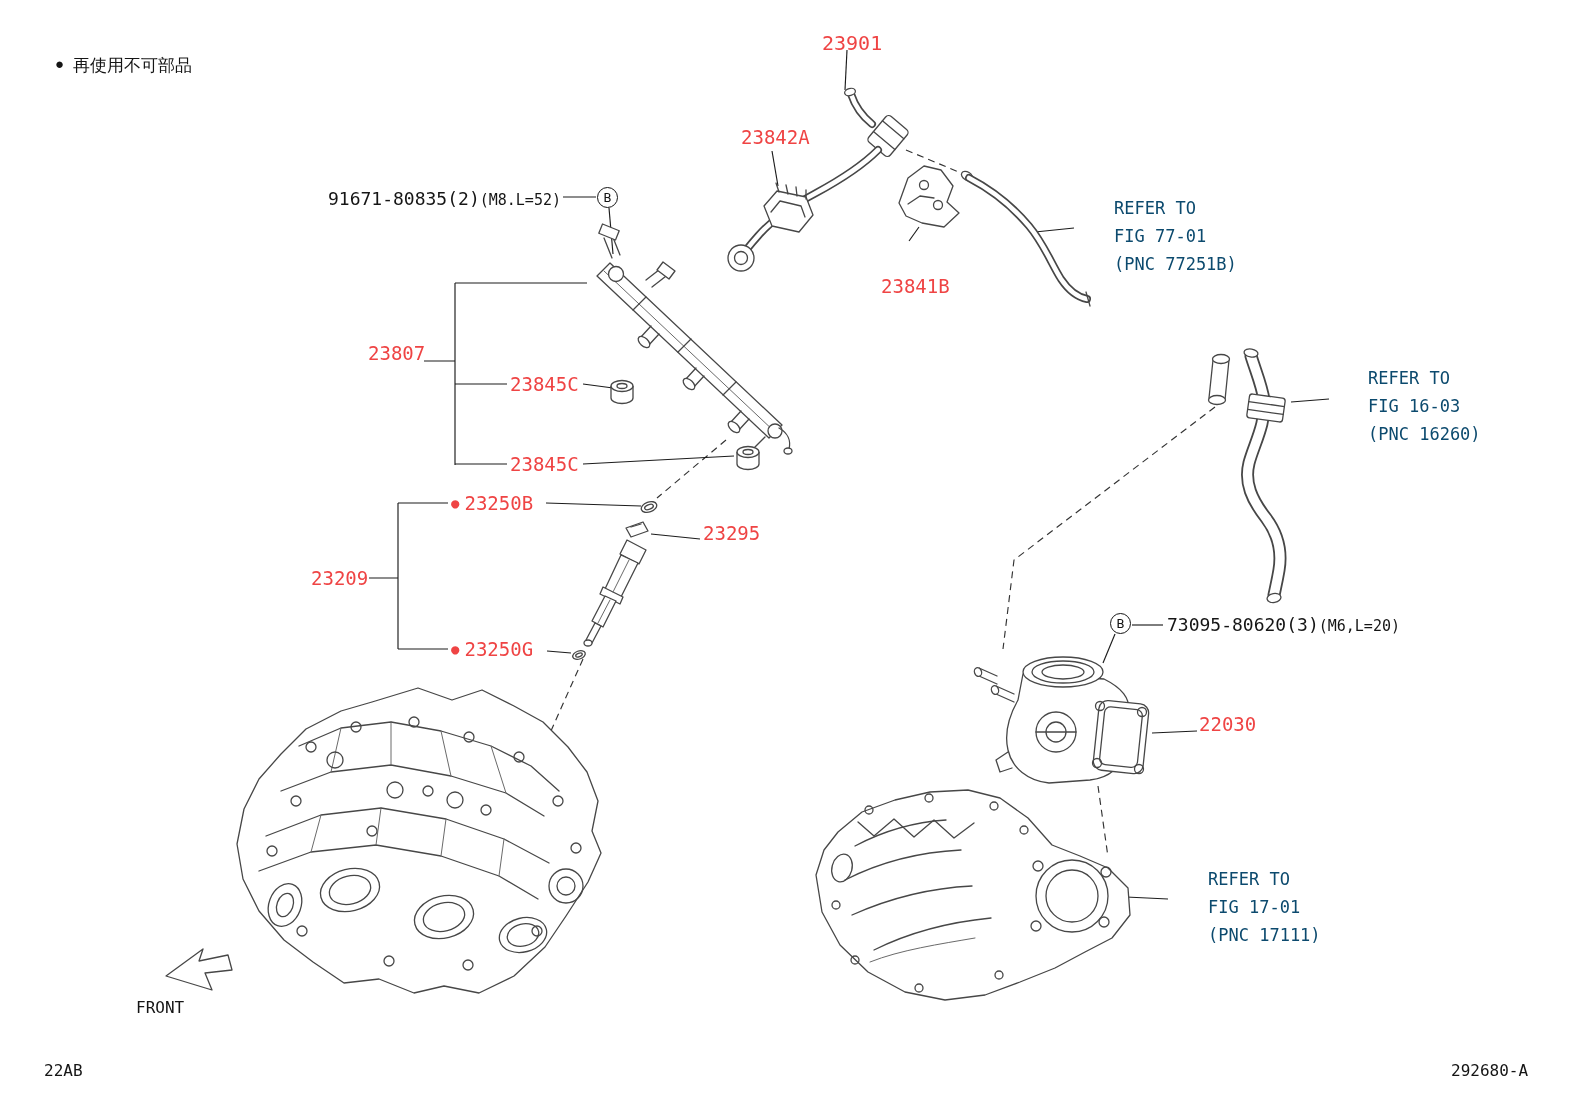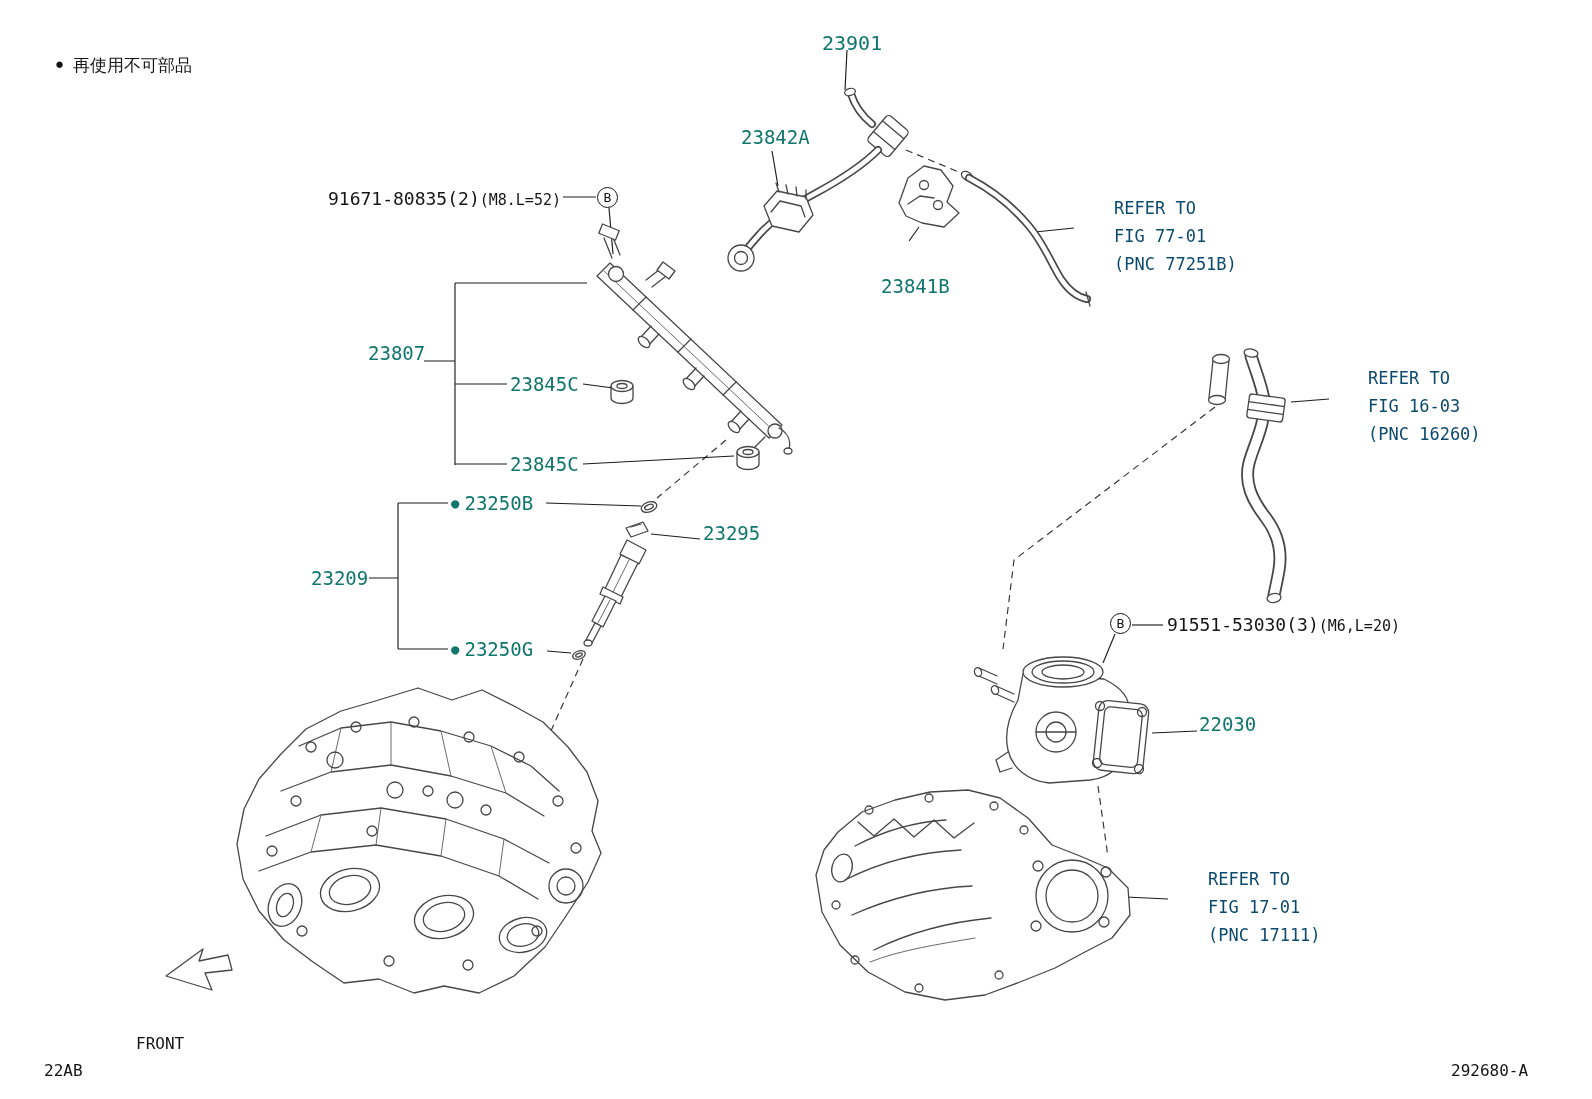--- a/index.html
+++ b/index.html
@@ -1,31 +1,31 @@
 <!DOCTYPE html>
 <html><head>
 <meta charset="utf-8">
 <style>
   html,body{margin:0;padding:0;background:#fff;}
   .stage{position:relative;width:1592px;height:1099px;background:#ffffff;overflow:hidden;
          font-family:"DejaVu Sans Mono","Liberation Mono",monospace;color:#151515;}
   svg.art{position:absolute;left:0;top:0;}
-  .lbl{position:absolute;white-space:nowrap;font-size:19px;color:#0f766e;}
+  .lbl{position:absolute;white-space:nowrap;font-size:19px;color:#ef4444;}
   .lbl.big{font-size:20px;}
   .numrow{position:absolute;white-space:nowrap;font-size:18px;}
   .numrow .spec{font-size:15px;}
   .refer{position:absolute;font-size:17px;line-height:28px;white-space:pre;color:#0c4a6e;margin-left:35px;}
   .badge{position:absolute;width:21px;height:21px;border:1.6px solid #151515;border-radius:50%;
          font-size:13px;line-height:19px;text-align:center;box-sizing:border-box;background:#fff;}
   .marker{font-size:14px;margin-right:5px;vertical-align:2px;}
   .legend{position:absolute;left:55px;top:54px;font-size:17px;white-space:nowrap;
           font-family:Liberation Mono, monospace;}
   .legend .marker{font-size:15px;margin-right:9px;}
   .corner{position:absolute;font-size:16px;}
-  .front{position:absolute;font-size:16px;margin-top:36px;}
+  .front{position:absolute;font-size:16px;}
 </style>
 </head>
 <body>
 
 <div class="stage">
 
   <svg class="art" width="1592" height="1099" viewBox="0 0 1592 1099">
     <defs>
       <style>
         .ln{fill:none;stroke:#474747;stroke-width:1.3;stroke-linecap:round;stroke-linejoin:round;}
@@ -313,21 +313,21 @@
   <div class="lbl" style="left:451px;top:638px;">
     <span class="marker">●</span><span>23250G</span>
   </div>
 
   <div class="refer" style="left:1333px;top:364px;">REFER TO
 FIG 16-03
 (PNC 16260)</div>
 
   <div class="badge" style="left:1110px;top:613px;">B</div>
   <div class="numrow" style="left:1167px;top:614px;">
-    <span>91551-53030(3)</span><span class="spec">(M6,L=20)</span>
+    <span>73095-80620(3)</span><span class="spec">(M6,L=20)</span>
   </div>
 
   <div class="lbl" style="left:1199px;top:713px;text-align:center;">22030</div>
 
   <div class="refer" style="left:1173px;top:865px;">REFER TO
 FIG 17-01
 (PNC 17111)</div>
 
   <div class="front" style="left:136px;top:998px;">FRONT</div>
 

